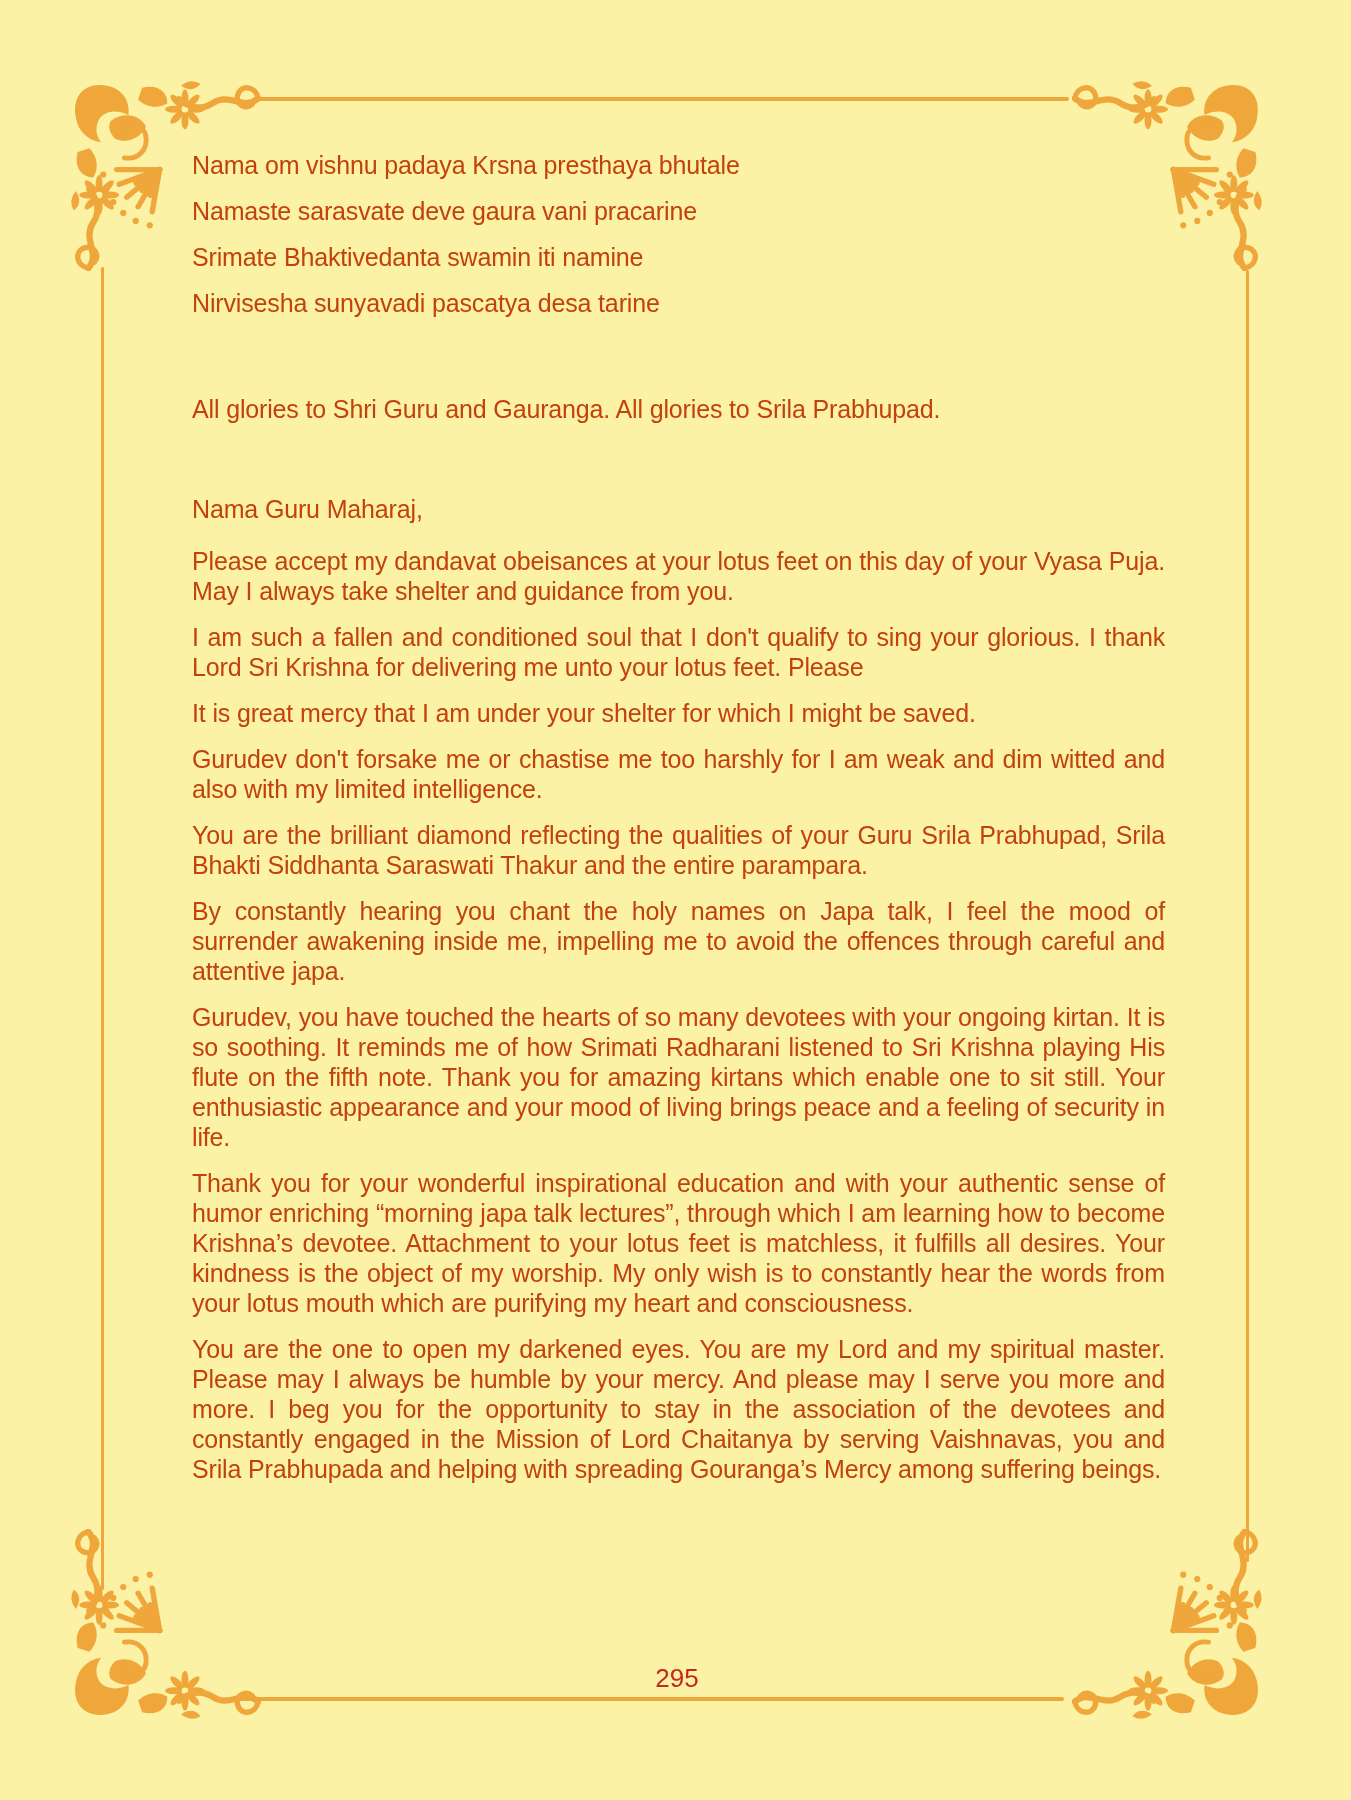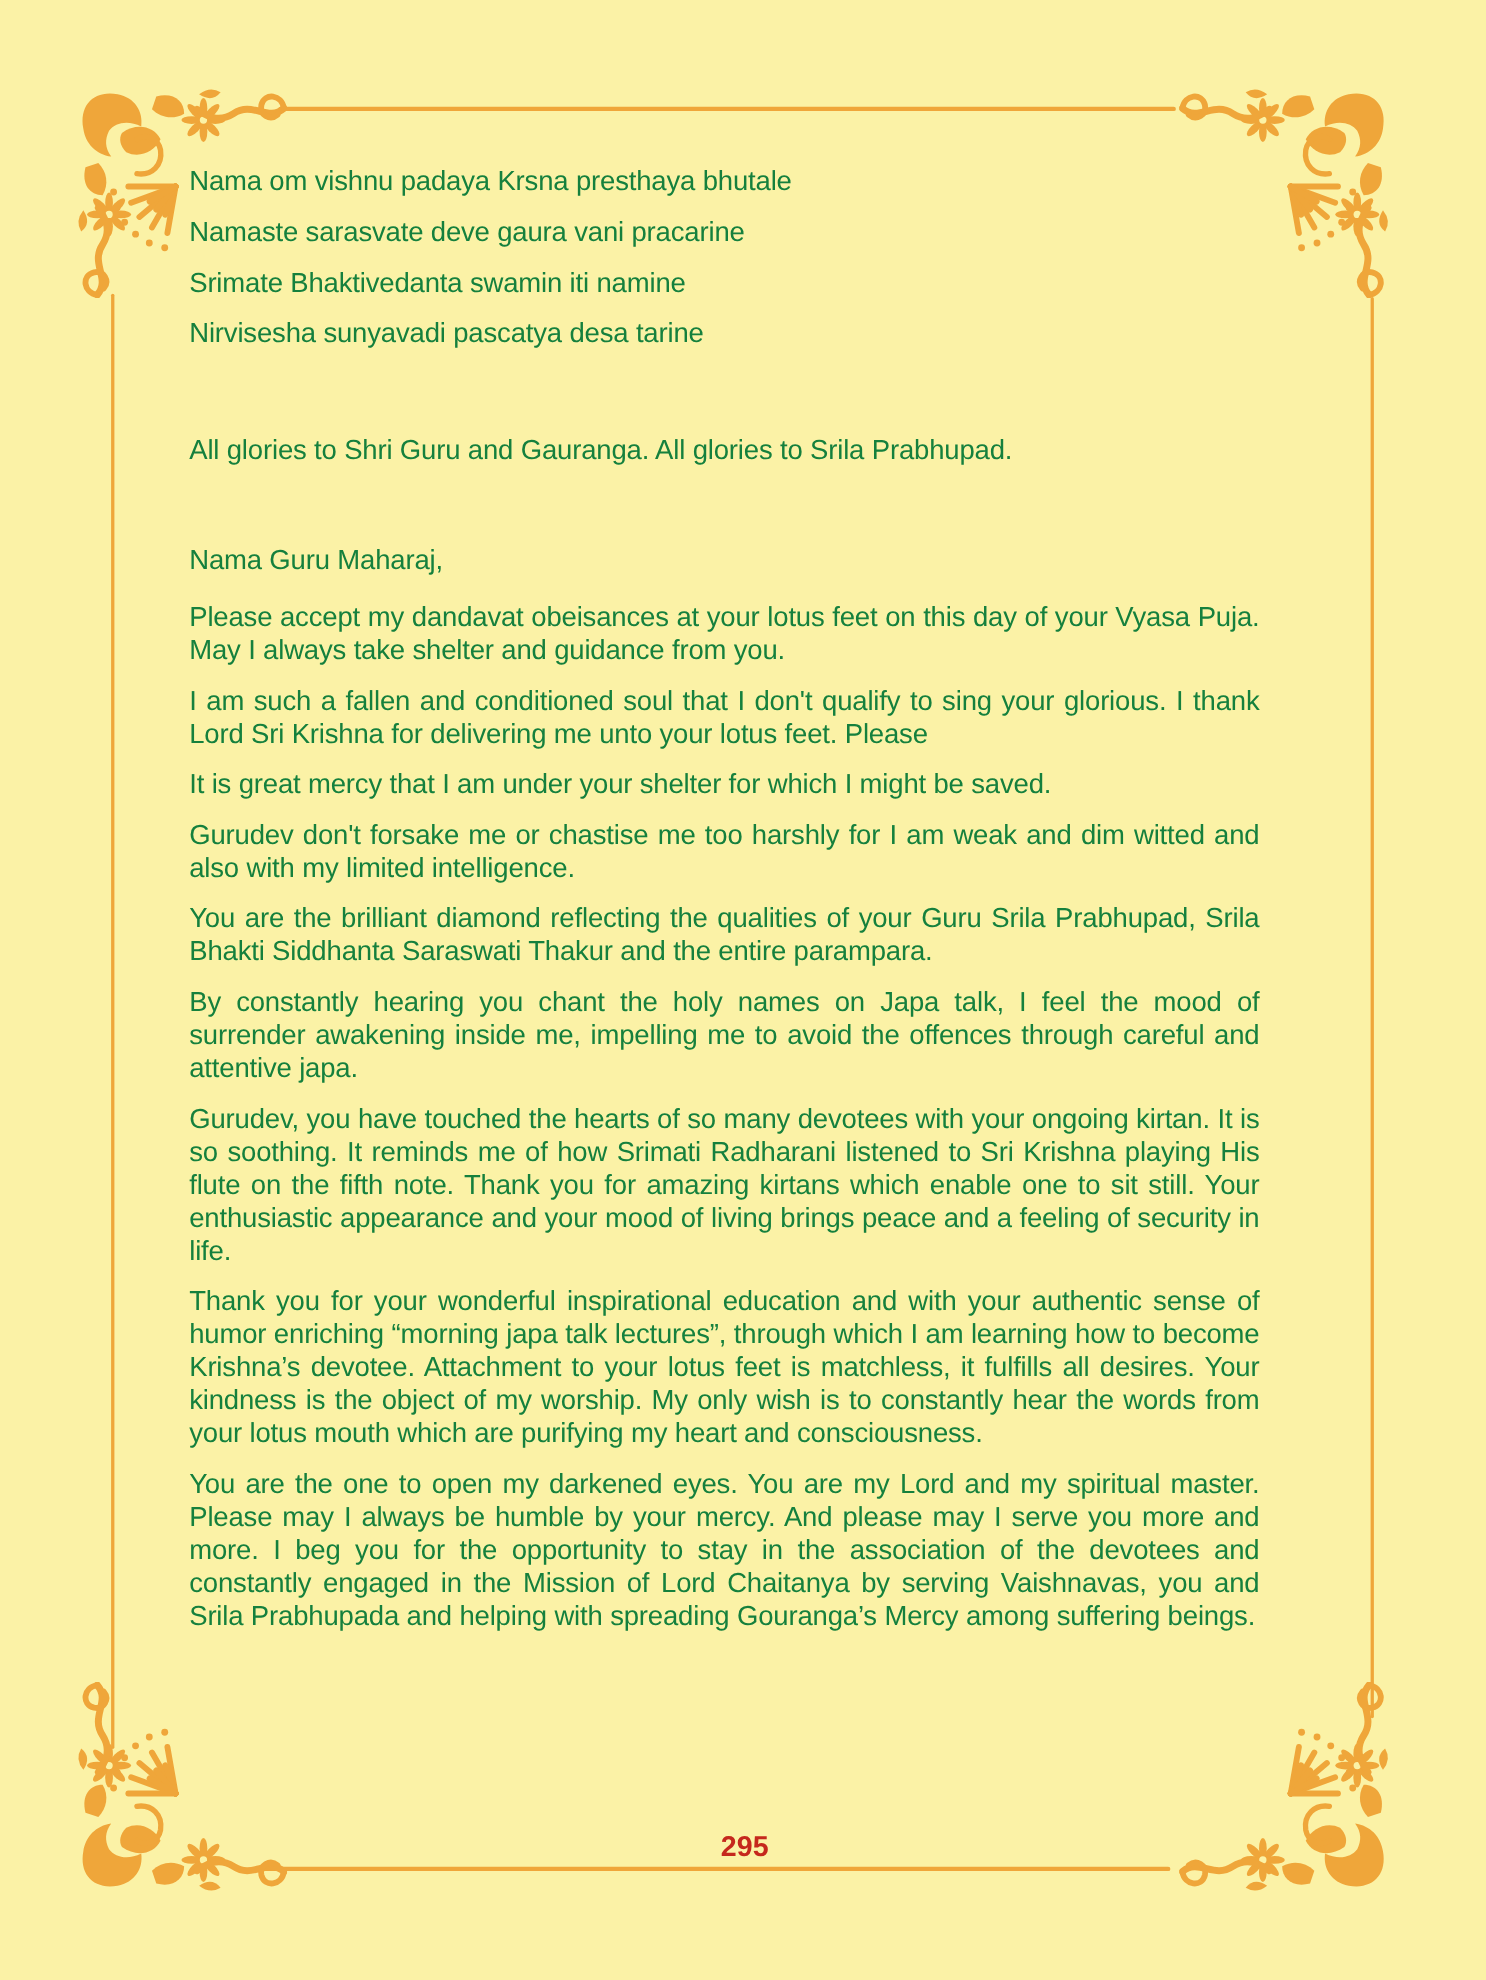--- a/index.html
+++ b/index.html
@@ -22,38 +22,38 @@
   
   .corner { position: absolute; width: 195px; height: 195px; }
   .corner.tl { left: 66px;   top: 76px; }
   .corner.tr { left: 1072px; top: 76px;   transform: scaleX(-1); }
   .corner.bl { left: 66px;   top: 1529px; transform: scaleY(-1); }
   .corner.br { left: 1072px; top: 1529px; transform: scale(-1,-1); }
 
   
   .content {
     position: absolute;
-    left: 172px; top: 150px; width: 973px;
-    color: #15803d;
+    left: 192px; top: 150px; width: 973px;
+    color: #c2410c;
     font-size: 25px; line-height: 30px;
     letter-spacing: -0.15px;
   }
   .content p { margin: 0; }
   .invocation-line { margin-bottom: 16px !important; }
   .glories    { margin-top: 76px !important; }
   .salutation { margin-top: 70px !important; }
   .para { text-align: justify; margin-bottom: 16px !important; }
   .para.first { margin-top: 22px !important; }
 
   .pagenum {
     position: absolute;
     left: 637px; top: 1664px; width: 80px;
     text-align: center;
     color: #C5281C;
-    font-size: 26px; line-height: 28px; font-weight: bold;
+    font-size: 26px; line-height: 28px;
   }
   .defs-hidden { position: absolute; width: 0; height: 0; overflow: hidden; }
 </style>
 </head>
 <body>
 
 <svg class="defs-hidden" aria-hidden="true">
   <defs>
     <g id="corner-flourish">
 

